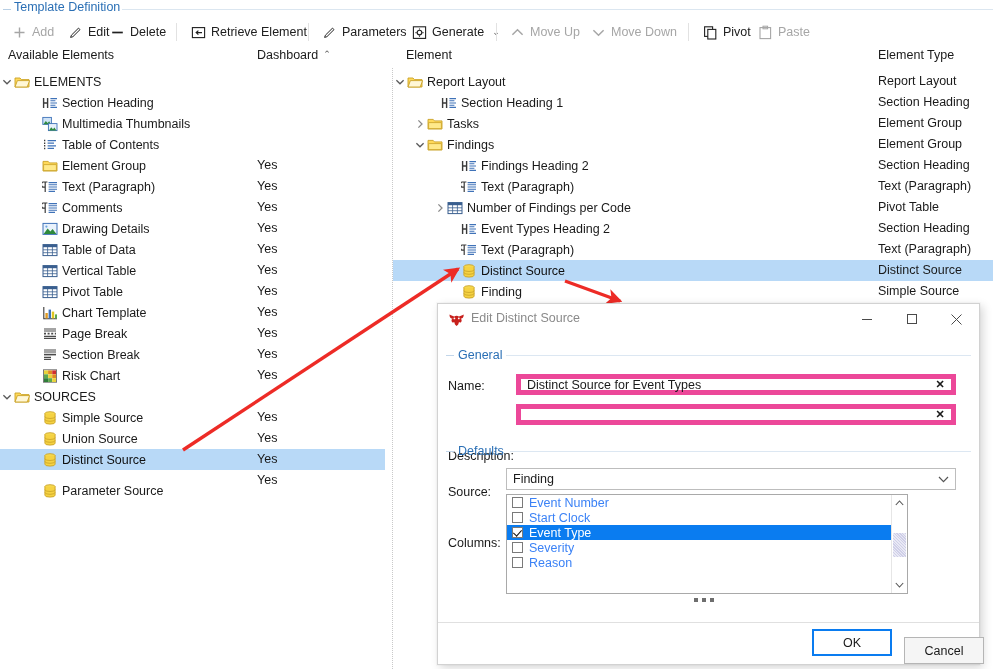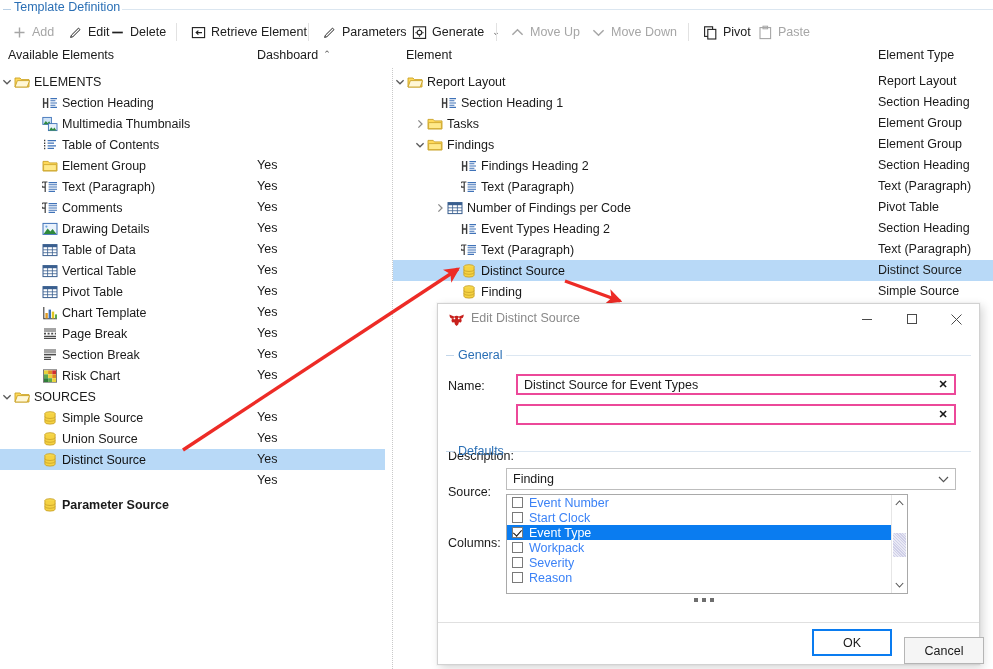--- a/index.html
+++ b/index.html
@@ -59,21 +59,21 @@
   #dlg-title{position:absolute;left:33px;top:7px;font-size:12.5px;color:#8a8a8a;}
   .wbtn{position:absolute;top:0;width:45px;height:30px;display:flex;align-items:center;justify-content:center;
         color:#4a4a4a;cursor:default;}
   .wbtn svg{display:block;}
 
   .fieldset-line{position:absolute;height:1px;background:#dce7f2;}
   .fieldset-dash{position:absolute;width:8px;height:1px;background:#c2d6ea;}
   .fieldset-label{position:absolute;font-size:12.5px;color:#2a6fb5;}
 
   .dlabel{position:absolute;font-size:12.5px;color:#1a1a1a;}
-  .dinput{position:absolute;background:#fff;border:2px solid #ec4899;box-sizing:border-box;
+  .dinput{position:absolute;background:#fff;border:5px solid #ec4899;box-sizing:border-box;
           display:flex;align-items:center;}
   .dinput .val{font-size:12.5px;color:#1a1a1a;padding-left:6px;flex:1;overflow:hidden;white-space:nowrap;}
   .dinput .clearx{width:22px;text-align:center;font-size:11px;font-weight:bold;color:#1a1a1a;}
   .dcombo{position:absolute;background:#fff;border:1px solid #bdbdbd;box-sizing:border-box;
           display:flex;align-items:center;}
   .dcombo .val{font-size:12.5px;color:#1a1a1a;padding-left:6px;flex:1;white-space:nowrap;}
   .dcombo .chev{width:24px;display:flex;align-items:center;justify-content:center;color:#555;}
 
   #listbox{position:absolute;background:#fff;border:1px solid #a9a9a9;box-sizing:border-box;overflow:hidden;}
   .lbrow{position:relative;height:15px;display:flex;align-items:center;padding-left:5px;white-space:nowrap;}
@@ -399,21 +399,21 @@
       <span style="display:inline-block;width:28px;height:1px;"></span>
       <span class="twisty"></span>
       <svg class="ticon" viewBox="0 0 16 16">
         <ellipse cx="8" cy="3.6" rx="5.1" ry="1.9" fill="#f7dd55" stroke="#c9a227" stroke-width=".9"></ellipse>
         <path d="M2.9 3.6 V12.2 a5.1 1.9 0 0 0 10.2 0 V3.6" fill="#f5d242" stroke="#c9a227" stroke-width=".9"></path>
         <path d="M2.9 6.6 a5.1 1.9 0 0 0 10.2 0 M2.9 9.4 a5.1 1.9 0 0 0 10.2 0" fill="none" stroke="#c9a227" stroke-width=".8"></path>
       </svg>
       <span class="tlabel">Distinct Source</span>
     </div>
     <div class="colval" style="left: 257px; top: 384px;">Yes</div>
-    <div class="row" style="top: 426px; width: 385px; font-weight: bold;">
+    <div class="row" style="top: 412px; width: 385px;">
       <span style="display:inline-block;width:28px;height:1px;"></span>
       <span class="twisty"></span>
       <svg class="ticon" viewBox="0 0 16 16">
         <ellipse cx="8" cy="3.6" rx="5.1" ry="1.9" fill="#f7dd55" stroke="#c9a227" stroke-width=".9"></ellipse>
         <path d="M2.9 3.6 V12.2 a5.1 1.9 0 0 0 10.2 0 V3.6" fill="#f5d242" stroke="#c9a227" stroke-width=".9"></path>
         <path d="M2.9 6.6 a5.1 1.9 0 0 0 10.2 0 M2.9 9.4 a5.1 1.9 0 0 0 10.2 0" fill="none" stroke="#c9a227" stroke-width=".8"></path>
       </svg>
       <span class="tlabel">Parameter Source</span>
     </div>
     <div class="colval" style="left: 257px; top: 405px;">Yes</div>
@@ -628,24 +628,20 @@
           <span class="cb"></span>
           <span class="lbtext">Event Number</span>
         </div>
         <div class="lbrow">
           <span class="cb"></span>
           <span class="lbtext">Start Clock</span>
         </div>
         <div class="lbrow sel">
           <span class="cb checked"></span>
           <span class="lbtext">Event Type</span>
-        </div>
-        <div class="lbrow">
-          <span class="cb"></span>
-          <span class="lbtext">Workpack</span>
         </div>
         <div class="lbrow">
           <span class="cb"></span>
           <span class="lbtext">Severity</span>
         </div>
         <div class="lbrow">
           <span class="cb"></span>
           <span class="lbtext">Reason</span>
         </div>
       </div>

